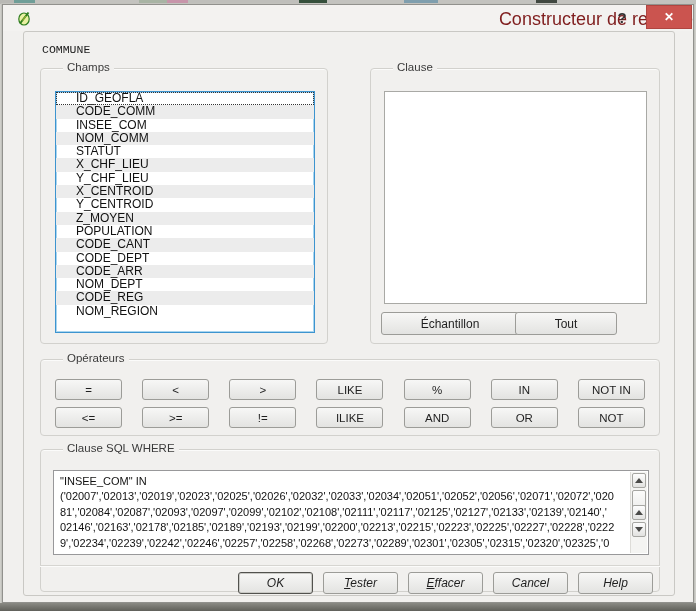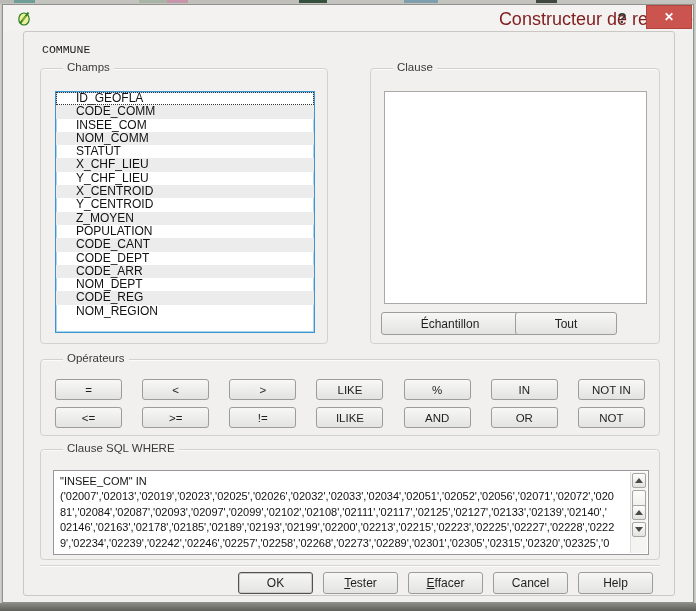--- a/index.html
+++ b/index.html
@@ -39,21 +39,21 @@
 
   
   .group { position:absolute; border:1px solid #d2d1cd; border-radius:4px;
     box-shadow:inset 0 1px 0 #fbfbfa; }
   .group-label { position:absolute; top:-8px; left:10px; background:#f1f0ee; padding:0 4px;
     font-size:11.5px; color:#3a3a3a;margin-left:12px; }
 
   .group-fields    { left:16px;  top:36px;  width:288px; height:276px; }
   .group-values    { left:346px; top:36px;  width:290px; height:276px; }
   .group-operators { left:16px;  top:327px; width:620px; height:77px; }
-  .group-sql       { left:16px;  top:417px; width:620px; height:111px; }
+  .group-sql       { left:16px;  top:417px; width:620px; height:143px; }
 
   
   .fields-list { position:absolute; left:14px; top:22px; width:260px; height:242px;
     background:#fff; border:1px solid #3d94cf; box-shadow:inset 0 0 0 1px #a9d5ef; overflow:hidden; }
   .field-row { height:13.3px; line-height:13.4px; font-size:12px; color:#111;
     padding-left:20px; white-space:nowrap; cursor:default; }
   .fields-list .field-row:nth-child(even) { background:#ececec; }
   .fields-list .field-row:first-child { outline:1px dotted #333; outline-offset:-1px; }
 
   
@@ -90,21 +90,21 @@
   .tri-up { width:0; height:0; border-left:4px solid transparent; border-right:4px solid transparent;
     border-bottom:5px solid #4a4a48; }
   .tri-down { width:0; height:0; border-left:4px solid transparent; border-right:4px solid transparent;
     border-top:5px solid #4a4a48; }
 
   
   .footer-sep { position:absolute; left:16px; top:533px; width:620px; height:2px;
     border-top:1px solid #d6d5d1; border-bottom:1px solid #fbfbfa; }
   .footer-row { position:absolute; top:540px; right:21px; display:flex; gap:10px; }
   .footer-btn { width:75px; height:22px; }
-  .footer-btn .btn-label { display:block; }
+  .footer-btn .btn-label { display:block;font-style:italic; }
   .footer-btn.default { border-color:#52524e; box-shadow:inset 0 0 0 1px #c9c9c5; }
   .accel .btn-label::first-letter { text-decoration:underline; }
 </style>
 </head>
 <body>
 
 <div class="screen">
   <div class="desktop-strip"></div>
 
   <div class="window">

